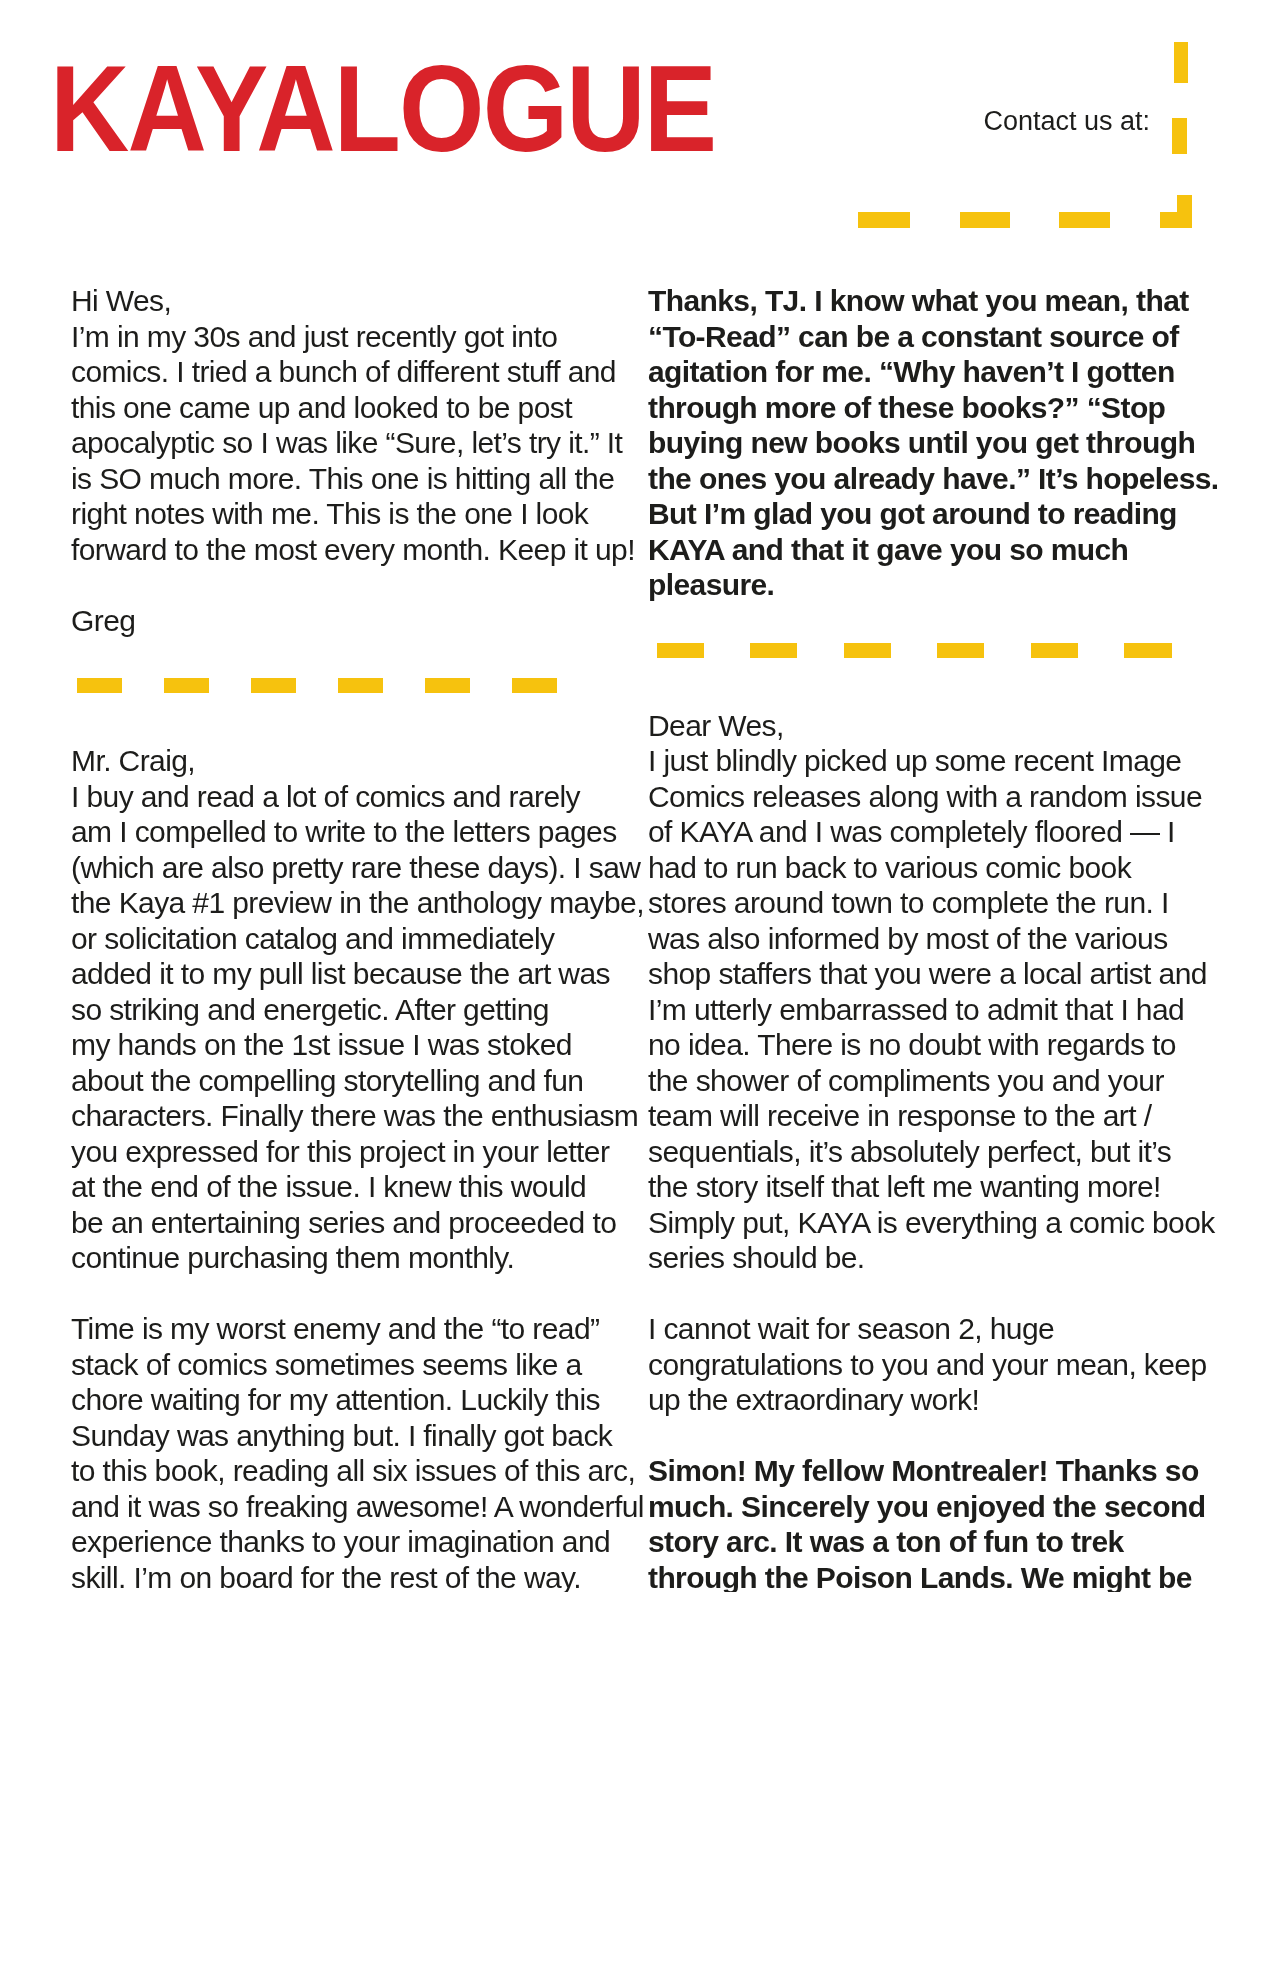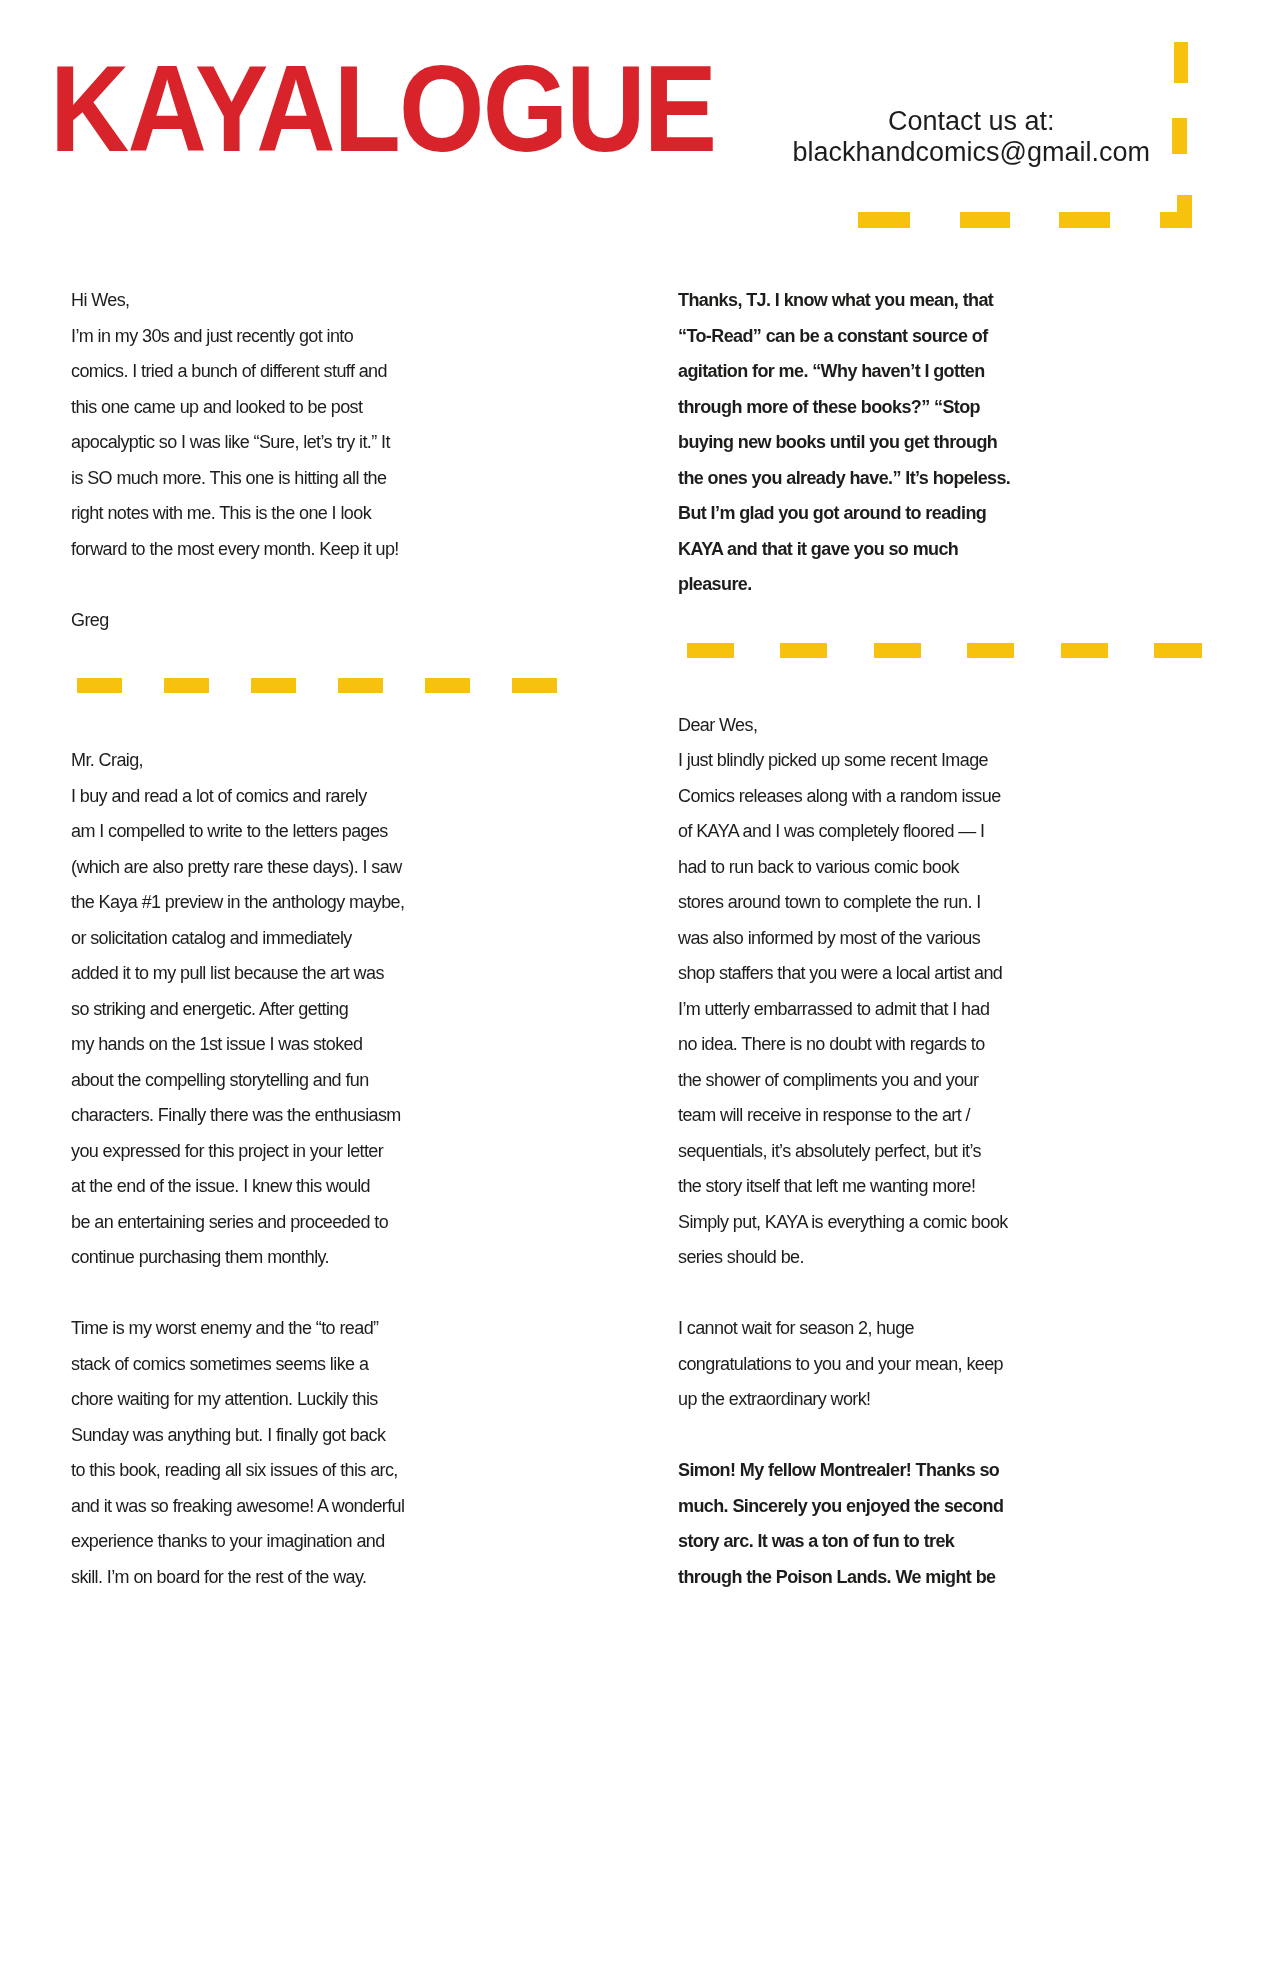--- a/index.html
+++ b/index.html
@@ -46,26 +46,26 @@
   .deco.v2 { left: 1172px; top: 118px; width: 15px; height: 36px; }
   .deco.cv { left: 1177px; top: 195px; width: 15px; height: 33px; }
   .deco.ch { left: 1160px; top: 212px; width: 32px; height: 16px; }
   .deco.h3 { left: 1059px; top: 212px; width: 51px; height: 16px; }
   .deco.h2 { left: 960px;  top: 212px; width: 50px; height: 16px; }
   .deco.h1 { left: 858px;  top: 212px; width: 52px; height: 16px; }
   .col {
     position: absolute;
     top: 283px;
     width: 580px;
-    font-size: 18px;
+    font-size: 30px;
     line-height: 35.5px;
     letter-spacing: -0.6px;
   }
   .col-left  { left: 71px; }
-  .col-right { left: 678px; }
+  .col-right { left: 648px; }
   .col p {
     margin: 0 0 35.5px 0;
     white-space: pre-line;
   }
   .bold { font-weight: bold; }
   .divider {
     height: 15px;
     margin: 40px 0 50px 0;
   }
   .divider-left {
@@ -81,21 +81,20 @@
 </style>
 </head>
 <body>
 
 <div class="page">
 
   <h1 class="logo">KAYALOGUE</h1>
 
   <div class="contact">
     <div>Contact us at:</div>
-    <div>blackhandcomics@gmail.com</div>
   </div>
 
   <div class="deco v1"></div>
   <div class="deco v2"></div>
   <div class="deco cv"></div>
   <div class="deco ch"></div>
   <div class="deco h3"></div>
   <div class="deco h2"></div>
   <div class="deco h1"></div>
 

